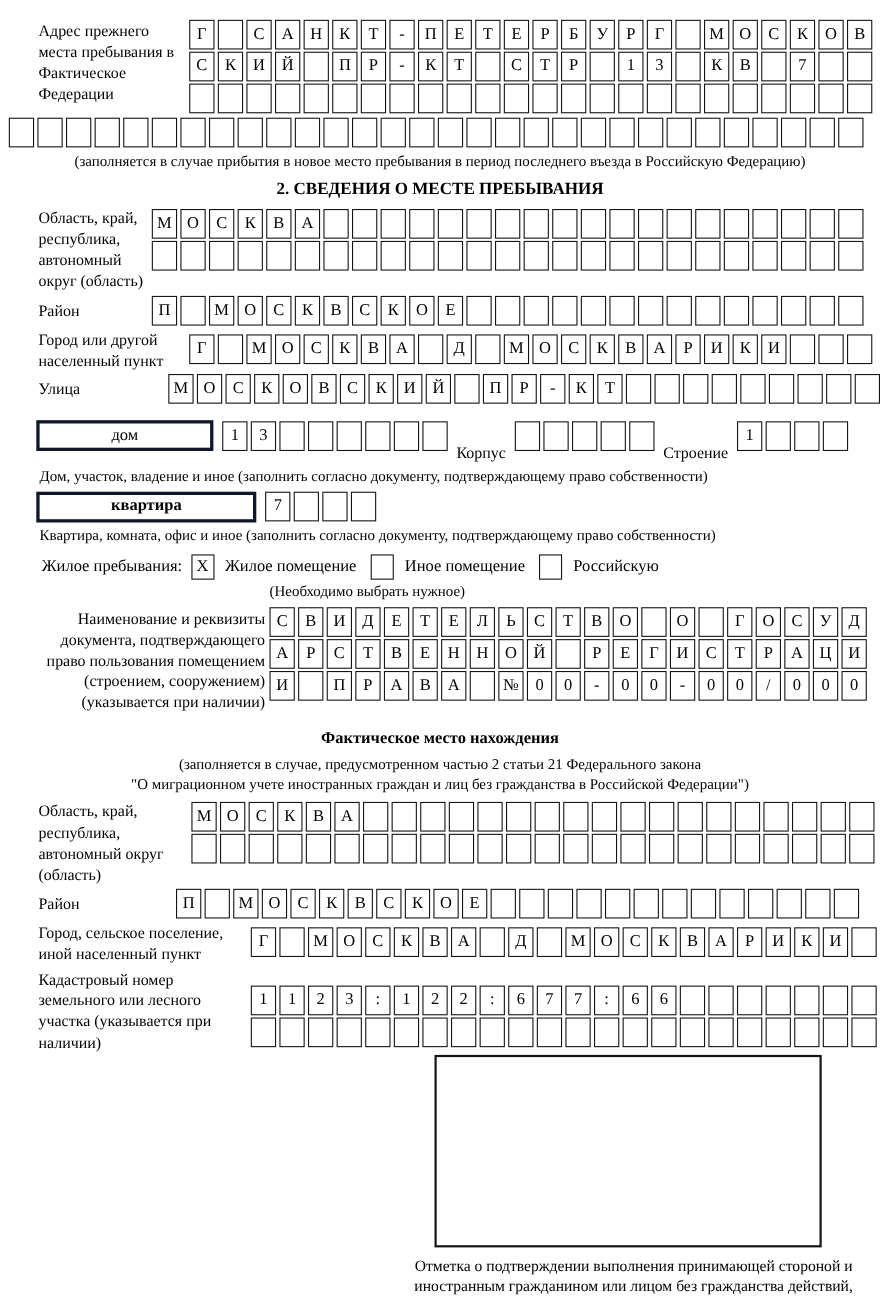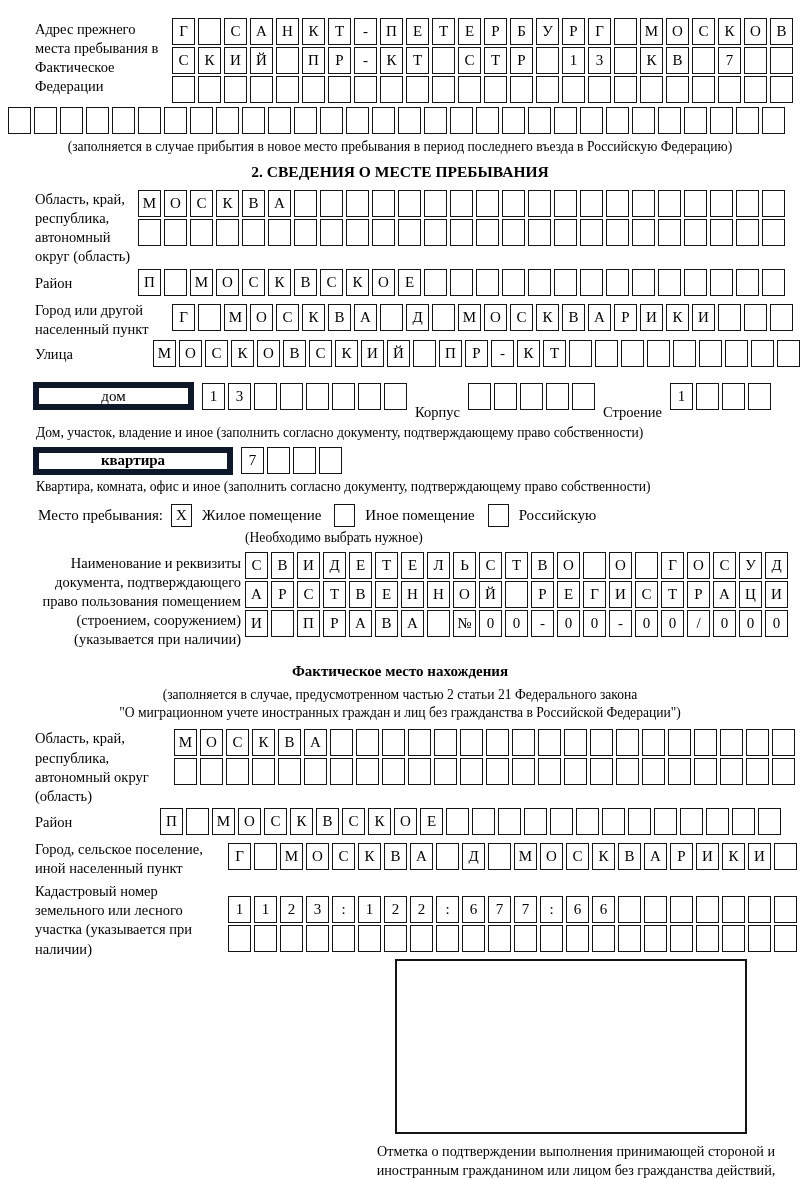--- a/index.html
+++ b/index.html
@@ -13,21 +13,21 @@
   .small-note { font-size:13.6px; }
 
   .boxrow { display:flex; gap:3px; margin-bottom:2px; }
   .cell {
     width:23px; height:27px; border:1.8px solid #151515; background:#fff;
     display:inline-flex; align-items:center; justify-content:center;
     font-size:15px; flex:0 0 auto;
   }
 
   .bigrect {
-    height:28px; border:6px solid #0f172a; display:flex; align-items:center;
+    height:28px; border:3px solid #0f172a; display:flex; align-items:center;
     justify-content:center; font-size:15px; flex:0 0 auto;
   }
 
   .cb {
     width:21px; height:23px; border:1.8px solid #151515; display:inline-flex;
     align-items:center; justify-content:center; font-size:15px; flex:0 0 auto;
   }
 
   
   .prev-block { display:flex; margin:18px 0 0 35px; }
@@ -408,21 +408,21 @@
     <div class="boxrow">
         <span class="cell">7</span>
         <span class="cell"></span>
         <span class="cell"></span>
         <span class="cell"></span>
       </div>
   </div>
   <div class="cap small-note">Квартира, комната, офис и иное (заполнить согласно документу, подтверждающему право собственности)</div>
 
   <div class="residence-row">
-    <span>Место пребывания:</span>
+    <span>Жилое пребывания:</span>
     <span class="cb first">X</span>
     <span class="opt-lbl">Жилое помещение</span>
     <span class="cb"></span>
     <span class="opt-lbl">Иное помещение</span>
     <span class="cb"></span>
     <span class="opt-lbl">Российскую</span>
   </div>
   <div class="choose-note small-note">(Необходимо выбрать нужное)</div>
 
   <div class="doc-block">

